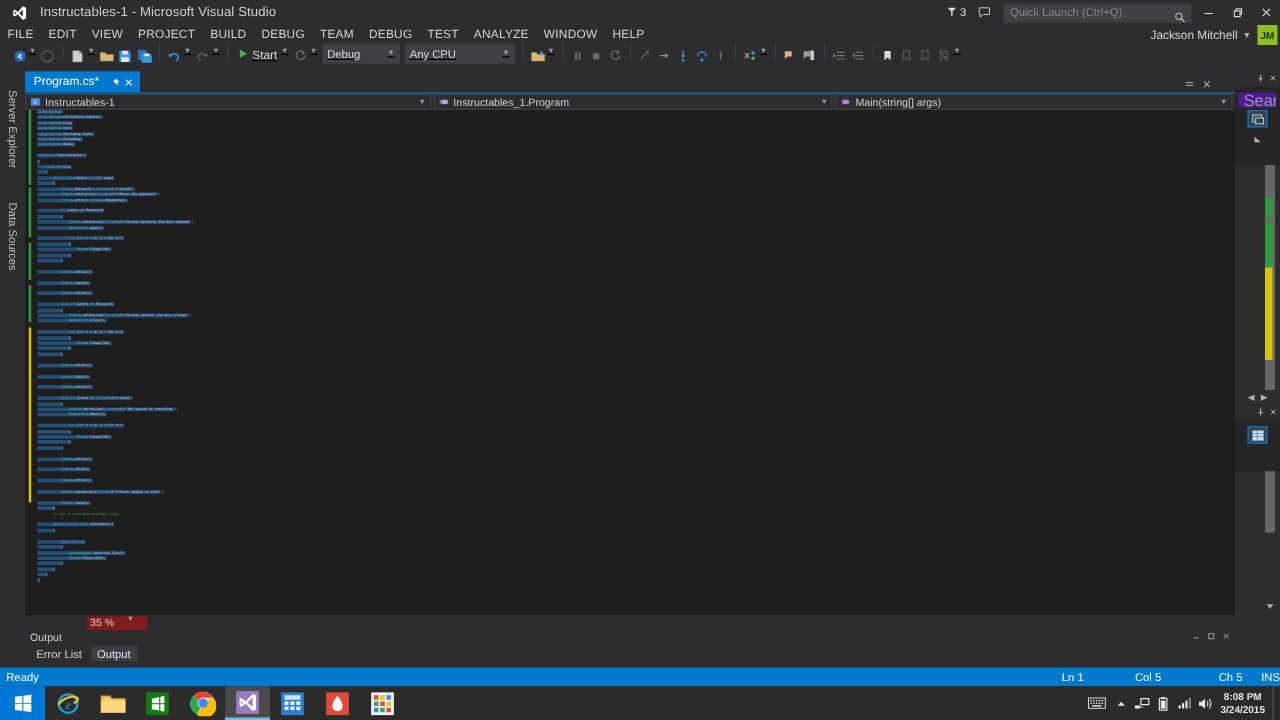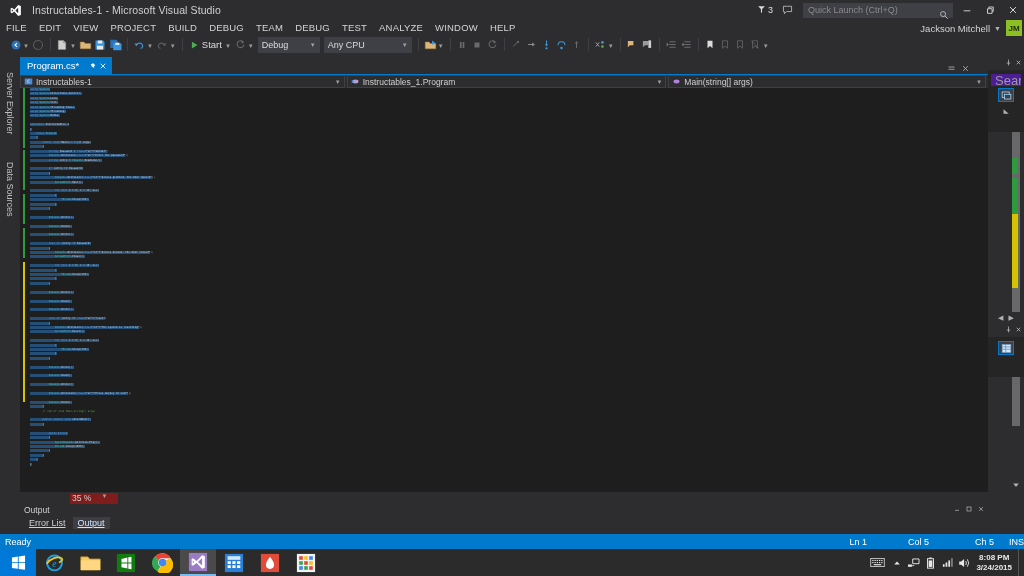--- a/index.html
+++ b/index.html
@@ -55,21 +55,21 @@
   .user-caret { color: #b0b0b0; font-size: 7px; margin: 0 5px 0 4px; }
   .avatar {
     width: 16px; height: 16px; background: #8cbf26; color: #1d2b05;
     font-size: 8px; display: flex; align-items: center; justify-content: center;
     font-weight: bold; margin-right: 2px;
   }
 
   
   .toolbar {
     position: absolute; left: 0; top: 35px; width: 853px; height: 19px;
-    background: #2d2d30; display: flex; align-items: center; padding-left: 8px;
+    background: #2d2d30; display: flex; align-items: flex-start; padding-left: 8px; text-decoration: underline;
   }
   .tb-sep { width: 1px; height: 13px; background: #3f3f46; margin: 0 4px; }
   .tb-btn { height: 19px; min-width: 15px; display: flex; align-items: center; justify-content: center; padding: 0 1px; }
   .tb-caret { color: #9a9a9a; font-size: 6px; margin: 3px 2px 0 0; }
   .tb-start { display: flex; align-items: center; padding: 0 3px; }
   .tb-start .lbl { color: #dcdcdc; font-size: 9.5px; margin-left: 3px; }
   .combo {
     height: 16px; background: #3f3f46; color: #dcdcdc; font-size: 9px;
     display: flex; align-items: center; padding: 0 4px; position: relative;
     margin: 0 2px;
@@ -190,21 +190,21 @@
   .btmpanel {
     position: absolute; left: 20px; top: 504px; width: 968px; height: 30px;
     background: #2d2d30;
   }
   .btm-title {
     color: #d0d0d0; font-size: 8.5px; padding: 1px 4px 0 4px; height: 11px;
     overflow: hidden;
   }
   .btm-tabs { display: flex; align-items: flex-end; height: 14px; padding-left: 4px; }
   .btm-tab {
-    font-size: 9px; padding: 1px 5px; color: #d0d0d0; margin-right: 2px; text-decoration: underline;
+    font-size: 9px; padding: 1px 5px; color: #d0d0d0; margin-right: 2px;
   }
   .btm-tab.active { background: #3e3e42; color: #cfe6ff; }
   .btm-right { position: absolute; right: 3px; top: 1px; display: flex; gap: 4px; color: #b0b0b0; font-size: 7px; }
 
   
   .statusbar {
     position: absolute; left: 0; top: 534px; width: 1024px; height: 15px;
     background: #007acc; display: flex; align-items: center; color: #fff; font-size: 9px;
   }
   .st-ready { padding-left: 5px; }

